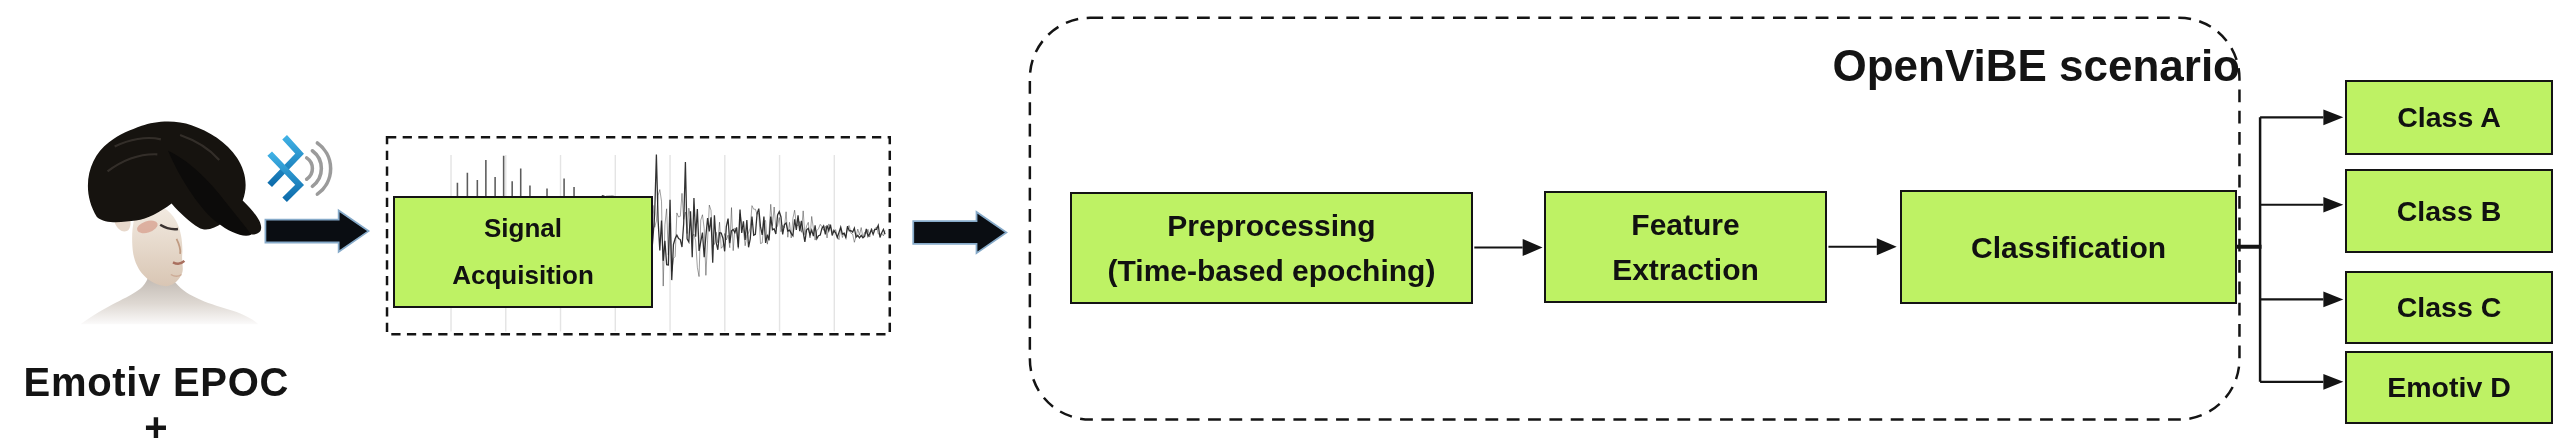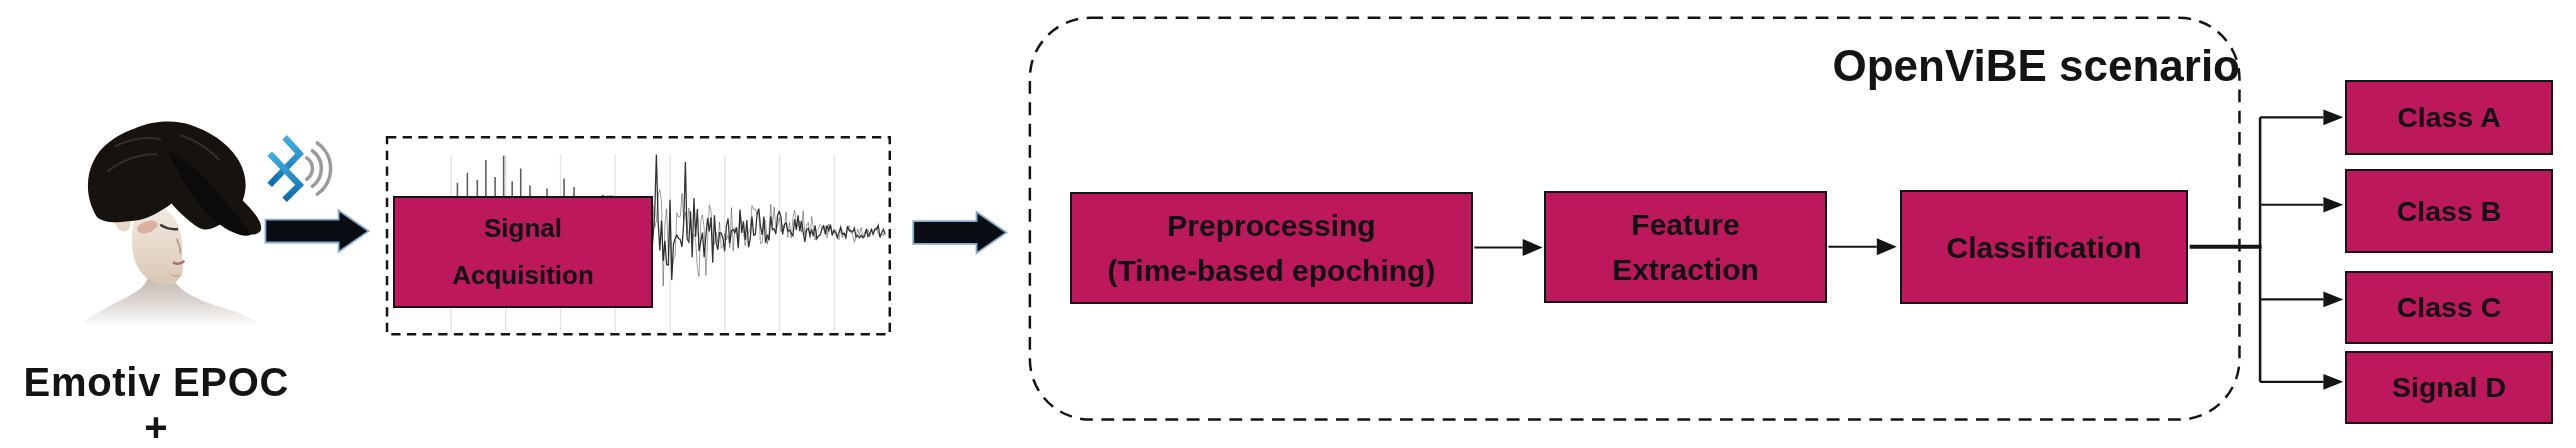--- a/index.html
+++ b/index.html
@@ -1,19 +1,19 @@
 <!DOCTYPE html>
 <html style="font-size:11.4px"><head>
 <meta charset="utf-8">
 <style>
   html,body{margin:0;padding:0;background:#ffffff;}
   .canvas{position:relative;width:2576px;height:448px;background:#ffffff;overflow:hidden;
           font-family:"Liberation Sans",sans-serif;color:#111;}
   svg.art{position:absolute;left:0;top:0;width:2576px;height:448px;}
-  .box{position:absolute;box-sizing:border-box;background:#be185d;border:2.8px solid #141414;
+  .box{position:absolute;box-sizing:border-box;background:#bef264;border:2.8px solid #141414;
        display:flex;flex-direction:column;align-items:center;justify-content:center;
        font-weight:bold;text-align:center;color:#111;}
   .box .line:empty{display:none;}
   .step{font-size:30px;line-height:1.5;}
   .sigbox{font-size:26px;line-height:1.8;}
   .classbox{font-size:28.5px;line-height:1.2;}
   .title{position:absolute;left:1030px;top:41px;width:1210px;text-align:right;
          font-size:44px;font-weight:bold;color:#141414;}
   .devlabel{position:absolute;left:21.3px;top:360px;width:270px;text-align:center;
             font-size:40px;font-weight:bold;color:#141414;letter-spacing:0.7px;}
@@ -144,32 +144,32 @@
   <div class="box step" style="left:1070px;top:192px;width:403px;height:112px;align-items:center;">
     <span class="line">Preprocessing</span>
     <span class="line">(Time-based epoching)</span>
   </div>
 
   <div class="box step" style="left:1544px;top:191px;width:283px;height:112px;">
     <span class="line">Feature</span>
     <span class="line">Extraction</span>
   </div>
 
-  <div class="box step" style="left:1900px;top:190px;width:288px;height:114px;">
+  <div class="box step" style="left:1900px;top:190px;width:337px;height:114px;">
     <span class="line">Classification</span>
 
   </div>
 
   <div class="box classbox" style="left:2345px;top:80px;width:208px;height:75px;">
     <span class="line">Class A</span>
   </div>
   <div class="box classbox" style="left:2345px;top:169px;width:208px;height:84px;">
     <span class="line">Class B</span>
   </div>
   <div class="box classbox" style="left:2345px;top:263px;width:208px;height:73px;margin-top:8px;">
     <span class="line">Class C</span>
   </div>
   <div class="box classbox" style="left:2345px;top:351px;width:208px;height:73px;">
-    <span class="line">Signal D</span>
+    <span class="line">Emotiv D</span>
   </div>
 
 </div>
 
 
 </body></html>

